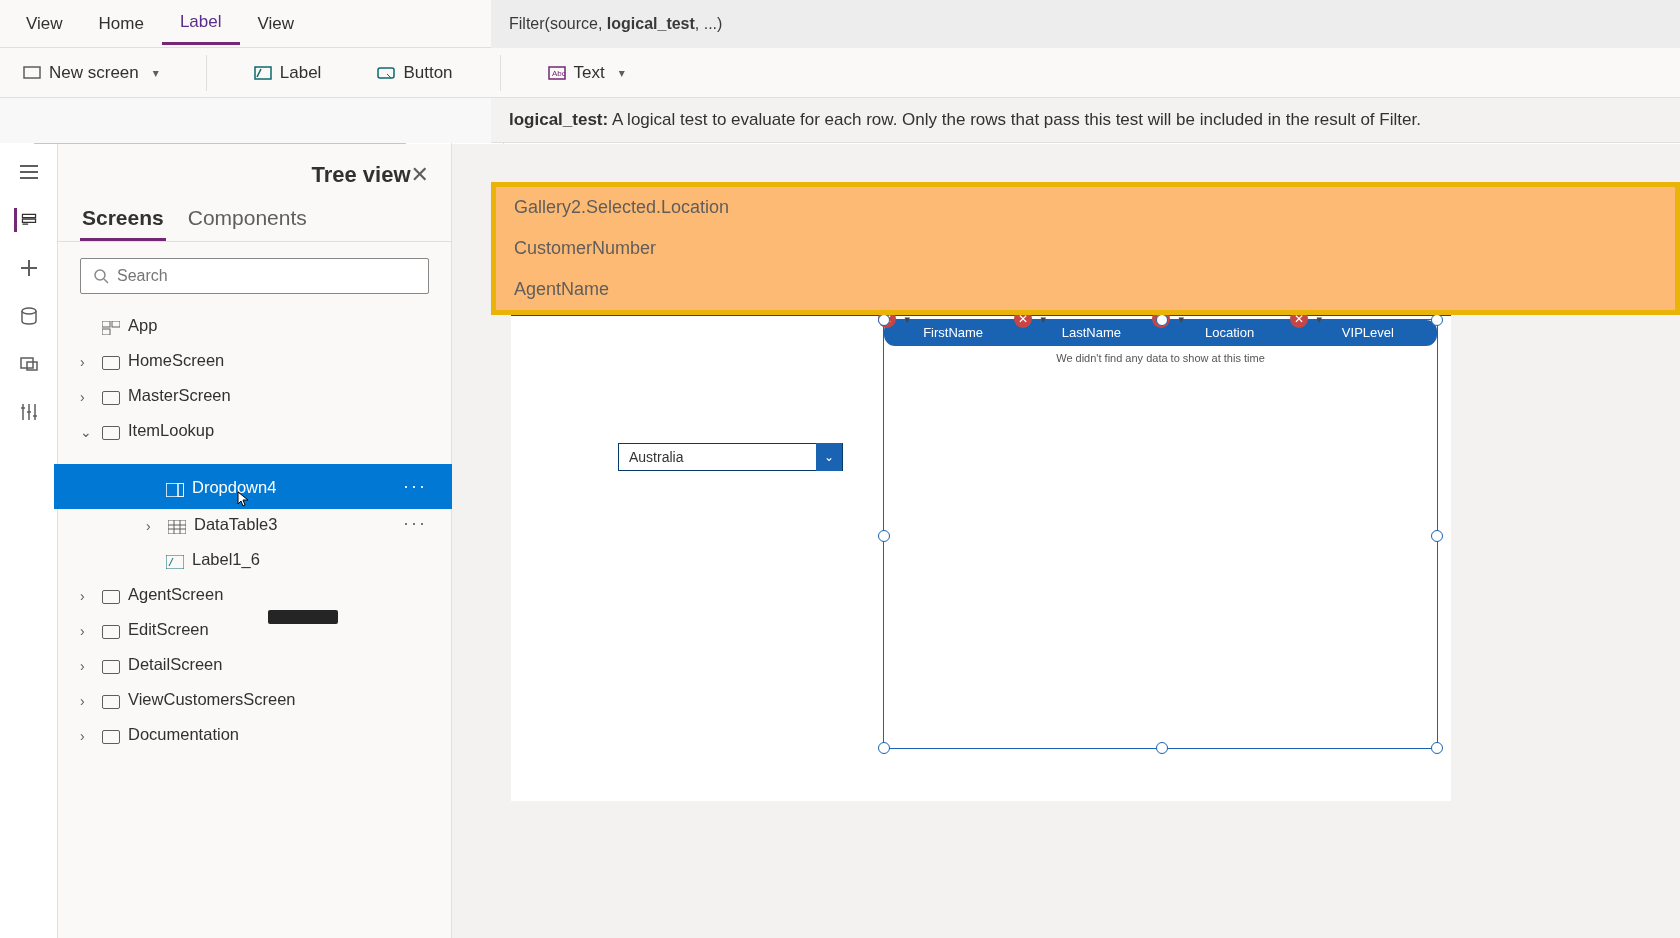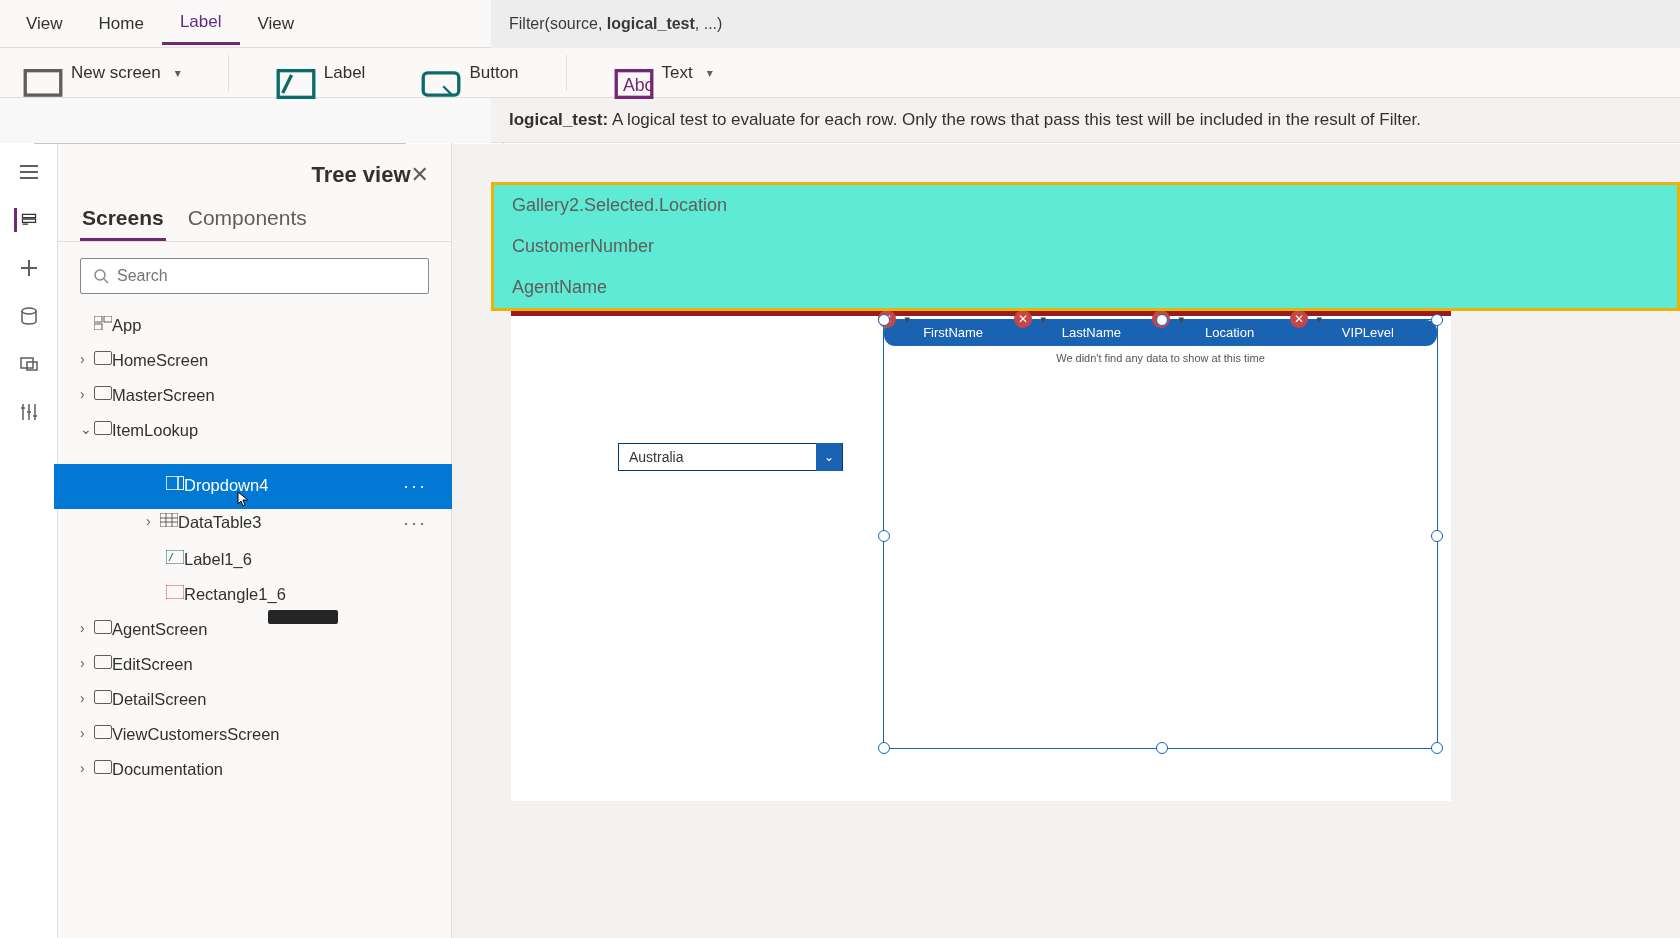--- a/index.html
+++ b/index.html
@@ -7,61 +7,61 @@
 
 
 .menubar { display: flex; align-items: center; height: 48px; background: #faf9f8; border-bottom: 1px solid #e1dfdd; padding: 0 8px; }
 .menubar .tab { padding: 10px 18px; font-size: 17px; color: #323130; cursor: pointer; }
 .menubar .tab.active { color: #5b2d8a; border-bottom: 3px solid #742774; font-weight: 500; }
 
 
 .ribbon { display: flex; align-items: center; height: 50px; background: #faf9f8; padding: 0 8px; border-bottom: 1px solid #e1dfdd; gap: 26px; }
 .ribbon-btn { display: inline-flex; align-items: center; gap: 8px; padding: 8px 14px; font-size: 17px; color: #323130; border: 1px solid transparent; background: transparent; cursor: pointer; }
 .ribbon .sep { width: 1px; height: 36px; background: #e1dfdd; margin: 0 6px; }
-.ribbon-icon { width: 40px; height: 18px; display: inline-block; }
+.ribbon-icon { width: 18px; height: 18px; display: inline-block; }
 .chev-down { margin-left: 6px; font-size: 12px; color: #605e5c; }
 
 .hint-bar { background: #f3f2f1; border-bottom: 1px solid #e1dfdd; padding: 12px 18px; font-size: 17px; color: #323130; margin-left: 491px; }
 .hint-bar b { font-weight: 600; }
 .signature-bar { position: absolute; top: 0; left: 491px; right: 0; height: 48px; display:flex; align-items:center; padding: 0 18px; color:#3a3a3a; font-size:16px; background:#ededed; }
 
 
 .formula-row { display: flex; align-items: center; height: 46px; background: #fff; border-bottom: 1px solid #e1dfdd; }
 .prop-dd { width: 372px; height: 46px; margin-left: 34px; display: flex; align-items: center; justify-content: space-between; padding: 0 14px; border: 1px solid #c8c6c4; background: #fff; color: #323130; font-size: 17px; }
 .eq { margin: 0 16px; font-size: 22px; color: #323130; }
 .fx { font-style: italic; font-size: 20px; margin-right: 4px; color: #323130; }
 .fx-wrap { display:flex; align-items:center; padding: 0 10px; border-left: 1px solid #e1dfdd; border-right: 1px solid #e1dfdd; height:46px; }
 .formula-input { flex: 1; height: 46px; padding: 0 14px; font-family: Consolas, monospace; font-size: 19px; }
 .tok-fn { color: #2a6ed1; }
 .tok-id { color: #18a999; }
 .tok-eq { color: #c64646; position: relative; }
 .tok-eq::after { content:""; position:absolute; left:0; right:0; bottom:-2px; height:2px; background: repeating-linear-gradient(90deg,#c64646 0 3px,transparent 3px 6px); }
 .cursor-blink { display:inline-block; width:1px; height:22px; background:#000; vertical-align:middle; margin-left:4px; }
 
 
-.ac-popup { position: absolute; left: 491px; top: 182px; right: 0; background: #5eead4; border: 3px solid #eab308; z-index: 50; }
+.ac-popup { position: absolute; left: 491px; top: 182px; right: 0; background: #fdba74; border: 5px solid #eab308; z-index: 50; }
 .ac-item { padding: 10px 18px; font-size: 18px; color: #605e5c; cursor: pointer; }
 
 
 .left-rail { position: absolute; top: 144px; left: 0; width: 58px; bottom: 0; border-right: 1px solid #e1dfdd; background: #fff; display:flex; flex-direction:column; align-items:center; padding-top: 16px; gap: 24px; }
 .rail-icon { width: 24px; height: 24px; color: #605e5c; display:flex; align-items:center; justify-content:center; cursor:pointer; }
 .rail-icon.active { border-left: 3px solid #742774; padding-left: 3px; margin-left:-6px; }
 
 .tree-panel { position: absolute; top: 144px; left: 58px; width: 394px; bottom: 0; background: #faf9f8; border-right: 1px solid #e1dfdd; }
 .tree-header { display:flex; align-items:center; justify-content:flex-end; padding: 18px 22px 10px; }
 .tree-header h2 { font-size: 22px; font-weight: 600; color: #323130; }
 .close-x { font-size: 22px; color: #605e5c; cursor:pointer; }
 .tree-tabs { display:flex; gap: 20px; padding: 0 22px; border-bottom: 1px solid #e1dfdd; }
 .tree-tab { padding: 8px 2px; font-size: 21px; color: #605e5c; cursor:pointer; }
 .tree-tab.active { color: #323130; font-weight: 600; border-bottom: 3px solid #742774; }
 .search-box { margin: 16px 22px 10px; display:flex; align-items:center; gap:8px; border:1px solid #8a8886; background:#fff; padding: 8px 12px; border-radius:2px; }
 .search-box input { border:none; outline:none; font-size:16px; flex:1; color:#605e5c; }
 
 .tree-list { padding: 4px 0; }
-.tree-item { display:flex; align-items:flex-start; gap:0; padding: 8px 10px 8px 22px; font-size: 16.5px; color:#323130; cursor:pointer; position:relative; }
+.tree-item { display:flex; align-items:flex-end; gap:8px; padding: 8px 10px 8px 22px; font-size: 16.5px; color:#323130; cursor:pointer; position:relative; }
 .tree-item .tw { width:14px; color:#605e5c; font-size:14px; }
 .tree-item .ico { width:18px; height:14px; border:1.5px solid #605e5c; border-radius:2px; }
 .tree-item.depth-2 { padding-left: 108px; }
 .tree-item.selected { background:#0178d4; color:#fff; outline: 4px solid #0178d4; }
 .ellipsis { margin-left:auto; margin-right:14px; color:#605e5c; font-size:18px; letter-spacing:2px; }
 .tree-item.selected .ellipsis { color:#fff; }
 .cursor-img { position:absolute; left:178px; top:22px; }
 
 
 .canvas { position:absolute; top:144px; left:452px; right:0; bottom:0; background:#f3f2f1; }
@@ -275,28 +275,20 @@
       </div>
     <div class="tree-item depth-2">
         <span>
           <svg width="18" height="14" viewBox="0 0 18 14">
             <rect x="0" y="0" width="18" height="14" fill="none" stroke="#0b6a6a"></rect>
             <path d="M3 11L7 3" stroke="#0b6a6a"></path>
           </svg>
         </span>
         <span>Label1_6</span>
       </div>
-    <div class="tree-item depth-2">
-        <span>
-          <svg width="18" height="14" viewBox="0 0 18 14">
-            <rect x="0" y="0" width="18" height="14" fill="none" stroke="#c64646"></rect>
-          </svg>
-        </span>
-        <span>Rectangle1_6</span>
-      </div>
 
     <div class="tree-item">
         <span class="tw">›</span>
         <span class="ico"></span>
         <span>AgentScreen</span>
       </div>
     <div class="tree-item">
         <span class="tw">›</span>
         <span class="ico"></span>
         <span>EditScreen</span>

